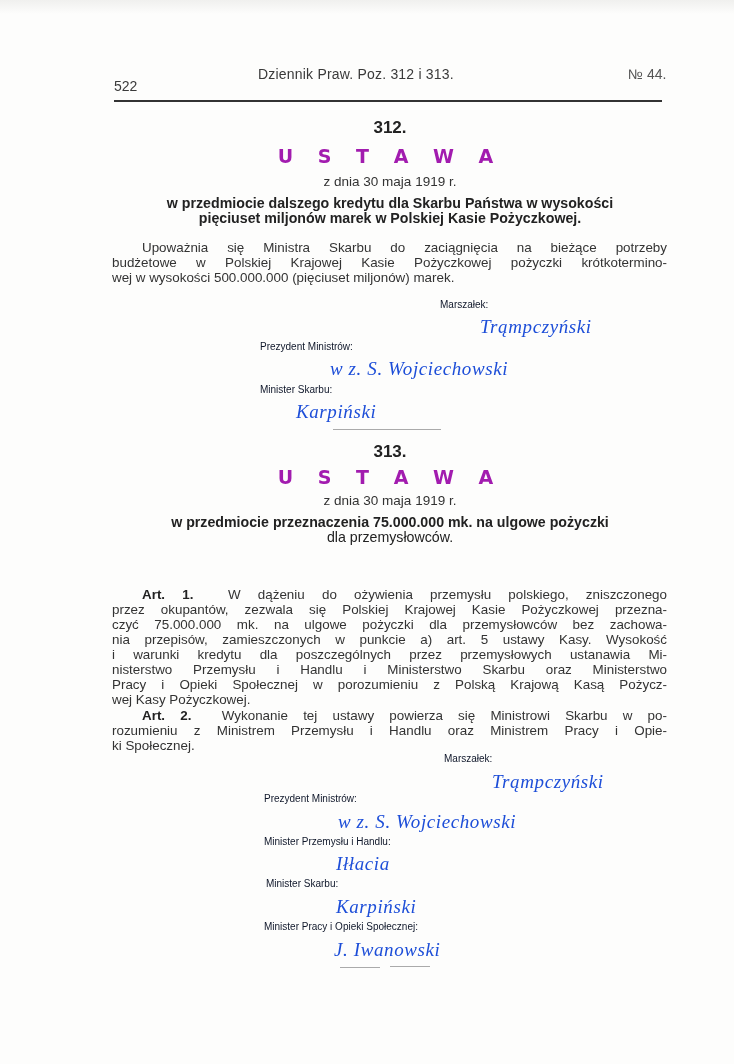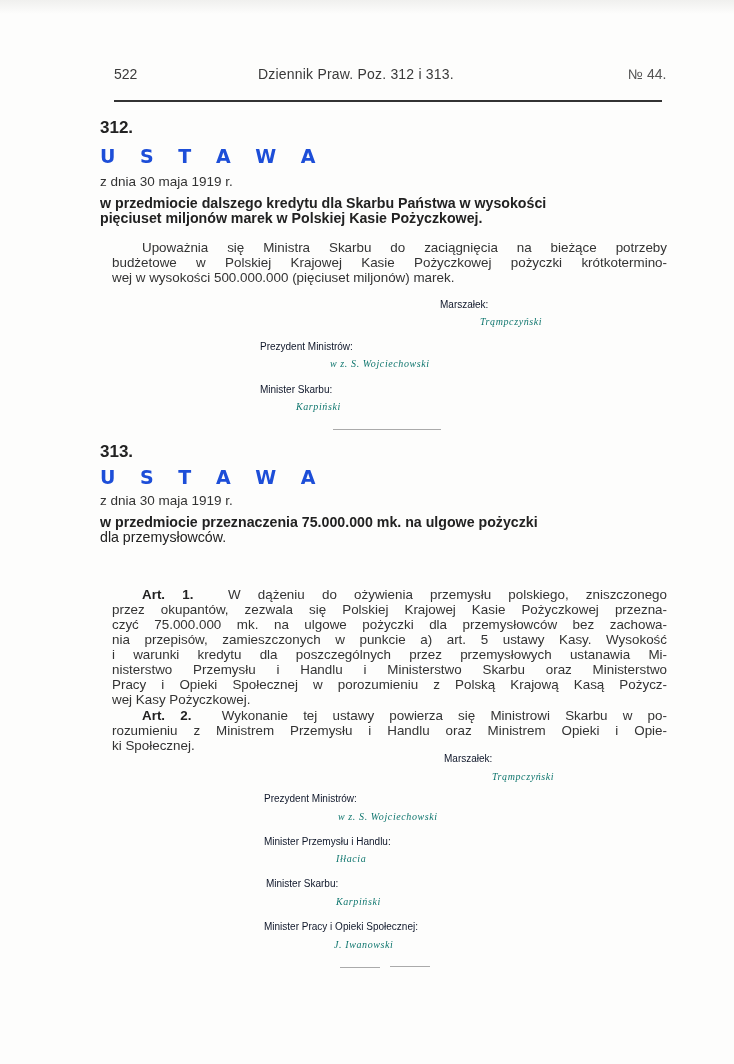--- a/index.html
+++ b/index.html
@@ -23,55 +23,55 @@
   .scan-edge {
     position: absolute;
     left: 0; top: 0;
     width: 734px; height: 14px;
     background: linear-gradient(#f0f0ee, #fdfdfc);
   }
   .abs { position: absolute; white-space: nowrap; }
 
   
   .hdr { font-size: 14px; color: #3a3a3a; top: 66px; }
-  .hdr-page { left: 114px; }
+  .hdr-page { left: 114px; margin-top: 12px; }
   .hdr-center { left: 258px; letter-spacing: 0.2px; }
   .hdr-no { left: 628px; color: #555; }
   .hdr-rule {
     position: absolute; left: 114px; top: 100px;
     width: 548px; height: 2px; background: #333;
   }
 
   .center-block {
-    position: absolute; left: 100px; width: 580px; text-align: left;
+    position: absolute; left: 100px; width: 580px; text-align: center;
   }
   .num { font-size: 17px; font-weight: bold; color: #222; }
   .ustawa {
-    font-size: 19px; letter-spacing: 9px; color: #1d4ed8;
+    font-size: 19px; letter-spacing: 9px; color: #a21caf;
     font-family: "DejaVu Sans", sans-serif; font-weight: bold;
   }
   .date { font-size: 13.5px; color: #333; }
   .title {
     font-size: 14.2px; font-weight: bold; color: #222; line-height: 15px;
   }
 
   .para {
     position: absolute; left: 112px; width: 555px;
     font-size: 13.4px; line-height: 15px; color: #333;
     text-align: justify;
   }
   .para .line { display: block; white-space: nowrap; text-align-last: justify; height: 15px;}
   .para .line.last { text-align-last: left; }
   .indent { padding-left: 30px; }
   .art { font-weight: bold; color: #222; }
 
   .sig-label { font-size: 10px; color: #0f172a; }
   .sig-name {
     font-family: "Liberation Serif", "DejaVu Serif", serif;
-    font-style: italic; font-size: 10px; color: #0f766e; letter-spacing: 0.6px;
+    font-style: italic; font-size: 19px; color: #1d4ed8; letter-spacing: 0.6px;
   }
   .short-rule {
     position: absolute; height: 1px; background: #aaa;
   }
 </style>
 </head>
 <body>
 
 <div class="page">
   <div class="scan-edge"></div>
@@ -117,21 +117,21 @@
     <span class="line">czyć 75.000.000 mk. na ulgowe pożyczki dla przemysłowców bez zachowa-</span>
     <span class="line">nia przepisów, zamieszczonych w punkcie a) art. 5 ustawy Kasy. Wysokość</span>
     <span class="line">i warunki kredytu dla poszczególnych przez przemysłowych ustanawia Mi-</span>
     <span class="line">nisterstwo Przemysłu i Handlu i Ministerstwo Skarbu oraz Ministerstwo</span>
     <span class="line">Pracy i Opieki Społecznej w porozumieniu z Polską Krajową Kasą Pożycz-</span>
     <span class="line last">wej Kasy Pożyczkowej.</span>
   </div>
 
   <div class="para" style="top:708px;">
     <span class="line indent"><span class="art">Art. 2.</span>&nbsp;&nbsp;<span>Wykonanie tej ustawy powierza się Ministrowi Skarbu w po-</span></span>
-    <span class="line">rozumieniu z Ministrem Przemysłu i Handlu oraz Ministrem Opieki i Opie-</span>
+    <span class="line">rozumieniu z Ministrem Przemysłu i Handlu oraz Ministrem Pracy i Opie-</span>
     <span class="line last">ki Społecznej.</span>
   </div>
 
   <div class="abs sig-label" style="left:444px; top:753px;">Marszałek:</div>
   <div class="abs sig-name" style="left:492px; top:771px;">Trąmpczyński</div>
   <div class="abs sig-label" style="left:264px; top:793px;">Prezydent Ministrów:</div>
   <div class="abs sig-name" style="left:338px; top:811px;">w z. S. Wojciechowski</div>
   <div class="abs sig-label" style="left:264px; top:836px;">Minister Przemysłu i Handlu:</div>
   <div class="abs sig-name" style="left:336px; top:853px;">Iłłacia</div>
   <div class="abs sig-label" style="left:266px; top:878px;">Minister Skarbu:</div>

